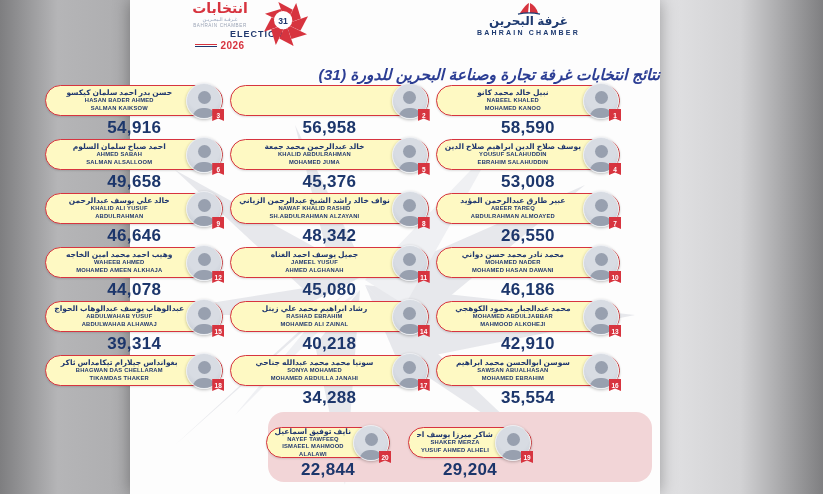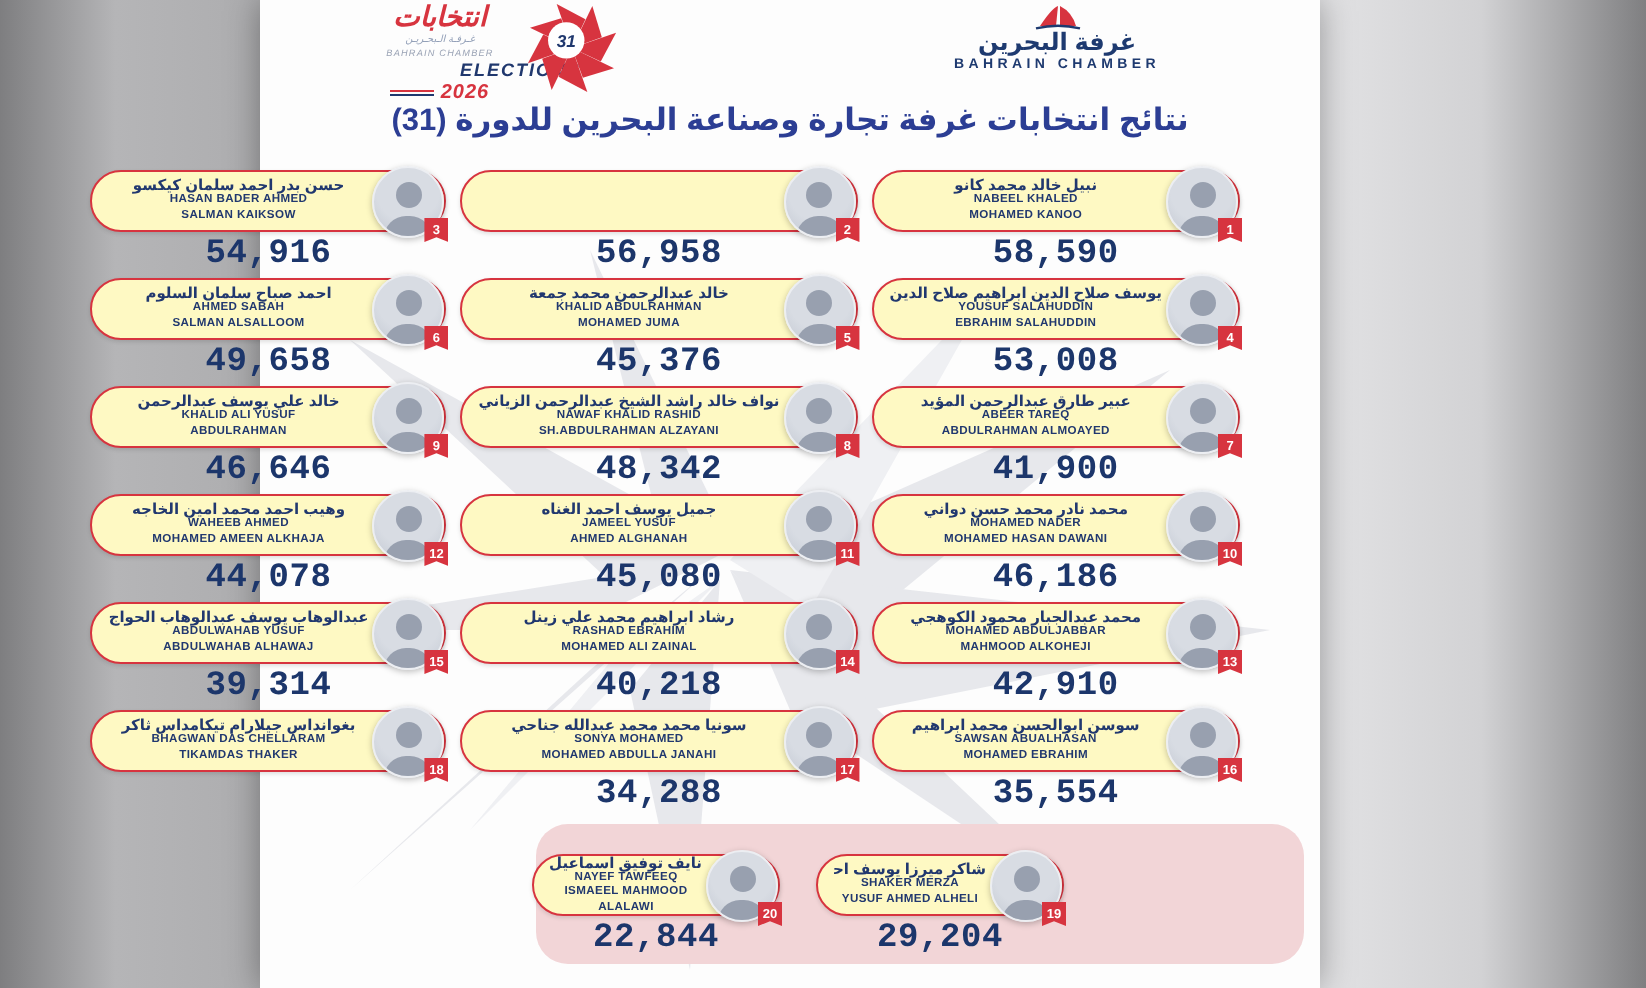--- a/index.html
+++ b/index.html
@@ -6,37 +6,37 @@
   body{
     width:823px;height:494px;overflow:hidden;position:relative;
     font-family:"Liberation Sans","DejaVu Sans",sans-serif;
     background:linear-gradient(90deg,#7e7e80 0%,#b5b5b7 7%,#adadaf 15.8%,#e2e2e4 80.2%,#d2d2d4 90%,#7f7f81 100%);
   }
   .page{
     position:absolute;left:130px;top:0;width:530px;height:494px;
     background:#fdfdfd;box-shadow:0 0 16px rgba(0,0,0,.35);
   }
   
-  .logo-left{position:absolute;left:52px;top:1px;display:flex;gap:5px;z-index:3;font-style:italic;}
+  .logo-left{position:absolute;left:52px;top:1px;display:flex;gap:5px;z-index:3;}
   .ll-text{width:76px;text-align:center;}
   .ll-title{color:#d7343f;font-weight:bold;font-size:14px;direction:rtl;line-height:1;}
   .ll-sub-ar{color:#93a0b8;font-size:5px;direction:rtl;margin-top:1px;letter-spacing:1px;}
   .ll-sub-en{color:#9aa3b5;font-size:4.6px;letter-spacing:.6px;margin-top:1px;}
   .ll-elections{color:#20386e;font-weight:bold;font-size:9px;letter-spacing:1px;margin-top:1px;margin-left:48px;}
   .ll-yrrow{display:flex;align-items:center;justify-content:center;gap:3px;margin-top:1px;}
   .ll-lines{display:flex;flex-direction:column;gap:1px;width:22px;}
   .ll-lines i{display:block;height:1.4px;background:#d7343f;}
   .ll-lines i:nth-child(2){background:#20386e;}
   .ll-year{color:#d7343f;font-weight:bold;font-size:10px;letter-spacing:.5px;}
   .logo-right{position:absolute;right:80px;top:2px;text-align:center;z-index:3;}
   .lr-ar{color:#1e3a70;font-weight:bold;font-size:12px;direction:rtl;line-height:1.05;}
   .lr-en{color:#1e3a70;font-size:7px;letter-spacing:2.2px;margin-top:1px;font-weight:bold;}
   .main-title{
-    position:absolute;left:0;right:0;top:51px;text-align:center;direction:rtl;
-    color:#2c3e94;font-weight:bold;font-size:15.5px;z-index:3;
+    position:absolute;left:0;right:0;top:66px;text-align:right;direction:rtl;
+    color:#2c3e94;font-weight:bold;font-size:15.5px;z-index:3;font-style:italic;
   }
   
   .watermark{position:absolute;left:-15px;top:115px;z-index:0;pointer-events:none;}
   
   .grid{
     position:absolute;left:30px;right:40px;top:82px;z-index:2;
     display:grid;grid-template-columns:repeat(3,1fr);direction:rtl;
     column-gap:7px;row-gap:0;
   }
   .cand{height:54px;position:relative;}
@@ -58,21 +58,21 @@
   .ph-head{position:absolute;left:50%;top:20%;width:13px;height:13px;margin-left:-6.5px;border-radius:50%;background:#98a0af;}
   .ph-body{position:absolute;left:50%;bottom:-3px;width:24px;height:13px;margin-left:-12px;border-radius:11px 11px 0 0;background:#98a0af;}
   .rank{
     position:absolute;right:-3px;bottom:-3px;min-width:10px;height:12px;padding:0 1px;
     background:#d7343f;color:#fff;font-size:6.5px;font-weight:bold;z-index:2;
     display:flex;align-items:center;justify-content:center;
     clip-path:polygon(0 0,100% 0,100% 100%,50% 80%,0 100%);
   }
   .votes{
     text-align:center;font-size:17px;font-weight:bold;color:#1c366b;
-    margin-top:2px;letter-spacing:.3px;font-family:Liberation Mono, monospace;
+    margin-top:2px;letter-spacing:.3px;font-family:Liberation Sans, sans-serif;
   }
   
   .pink-band{
     position:absolute;left:138px;top:412px;width:384px;height:70px;
     background:#f2d5d7;border-radius:16px;z-index:1;
   }
   .last-row{
     position:absolute;left:136px;top:424px;z-index:2;
     display:flex;direction:rtl;gap:18px;
   }
@@ -246,21 +246,21 @@
             <div class="name-en">ABEER TAREQ<br>ABDULRAHMAN ALMOAYED</div>
           </div>
           <div class="photo">
             <div class="ph-mask">
               <div class="ph-head"></div>
               <div class="ph-body"></div>
             </div>
             <div class="rank">7</div>
           </div>
         </div>
-        <div class="votes">41,900</div>
+        <div class="votes">26,550</div>
       </div>
       <div class="cand">
         <div class="pill">
           <div class="names">
             <div class="name-ar">نواف خالد راشد الشيخ عبدالرحمن الزياني</div>
             <div class="name-en">NAWAF KHALID RASHID<br>SH.ABDULRAHMAN ALZAYANI</div>
           </div>
           <div class="photo">
             <div class="ph-mask">
               <div class="ph-head"></div>

